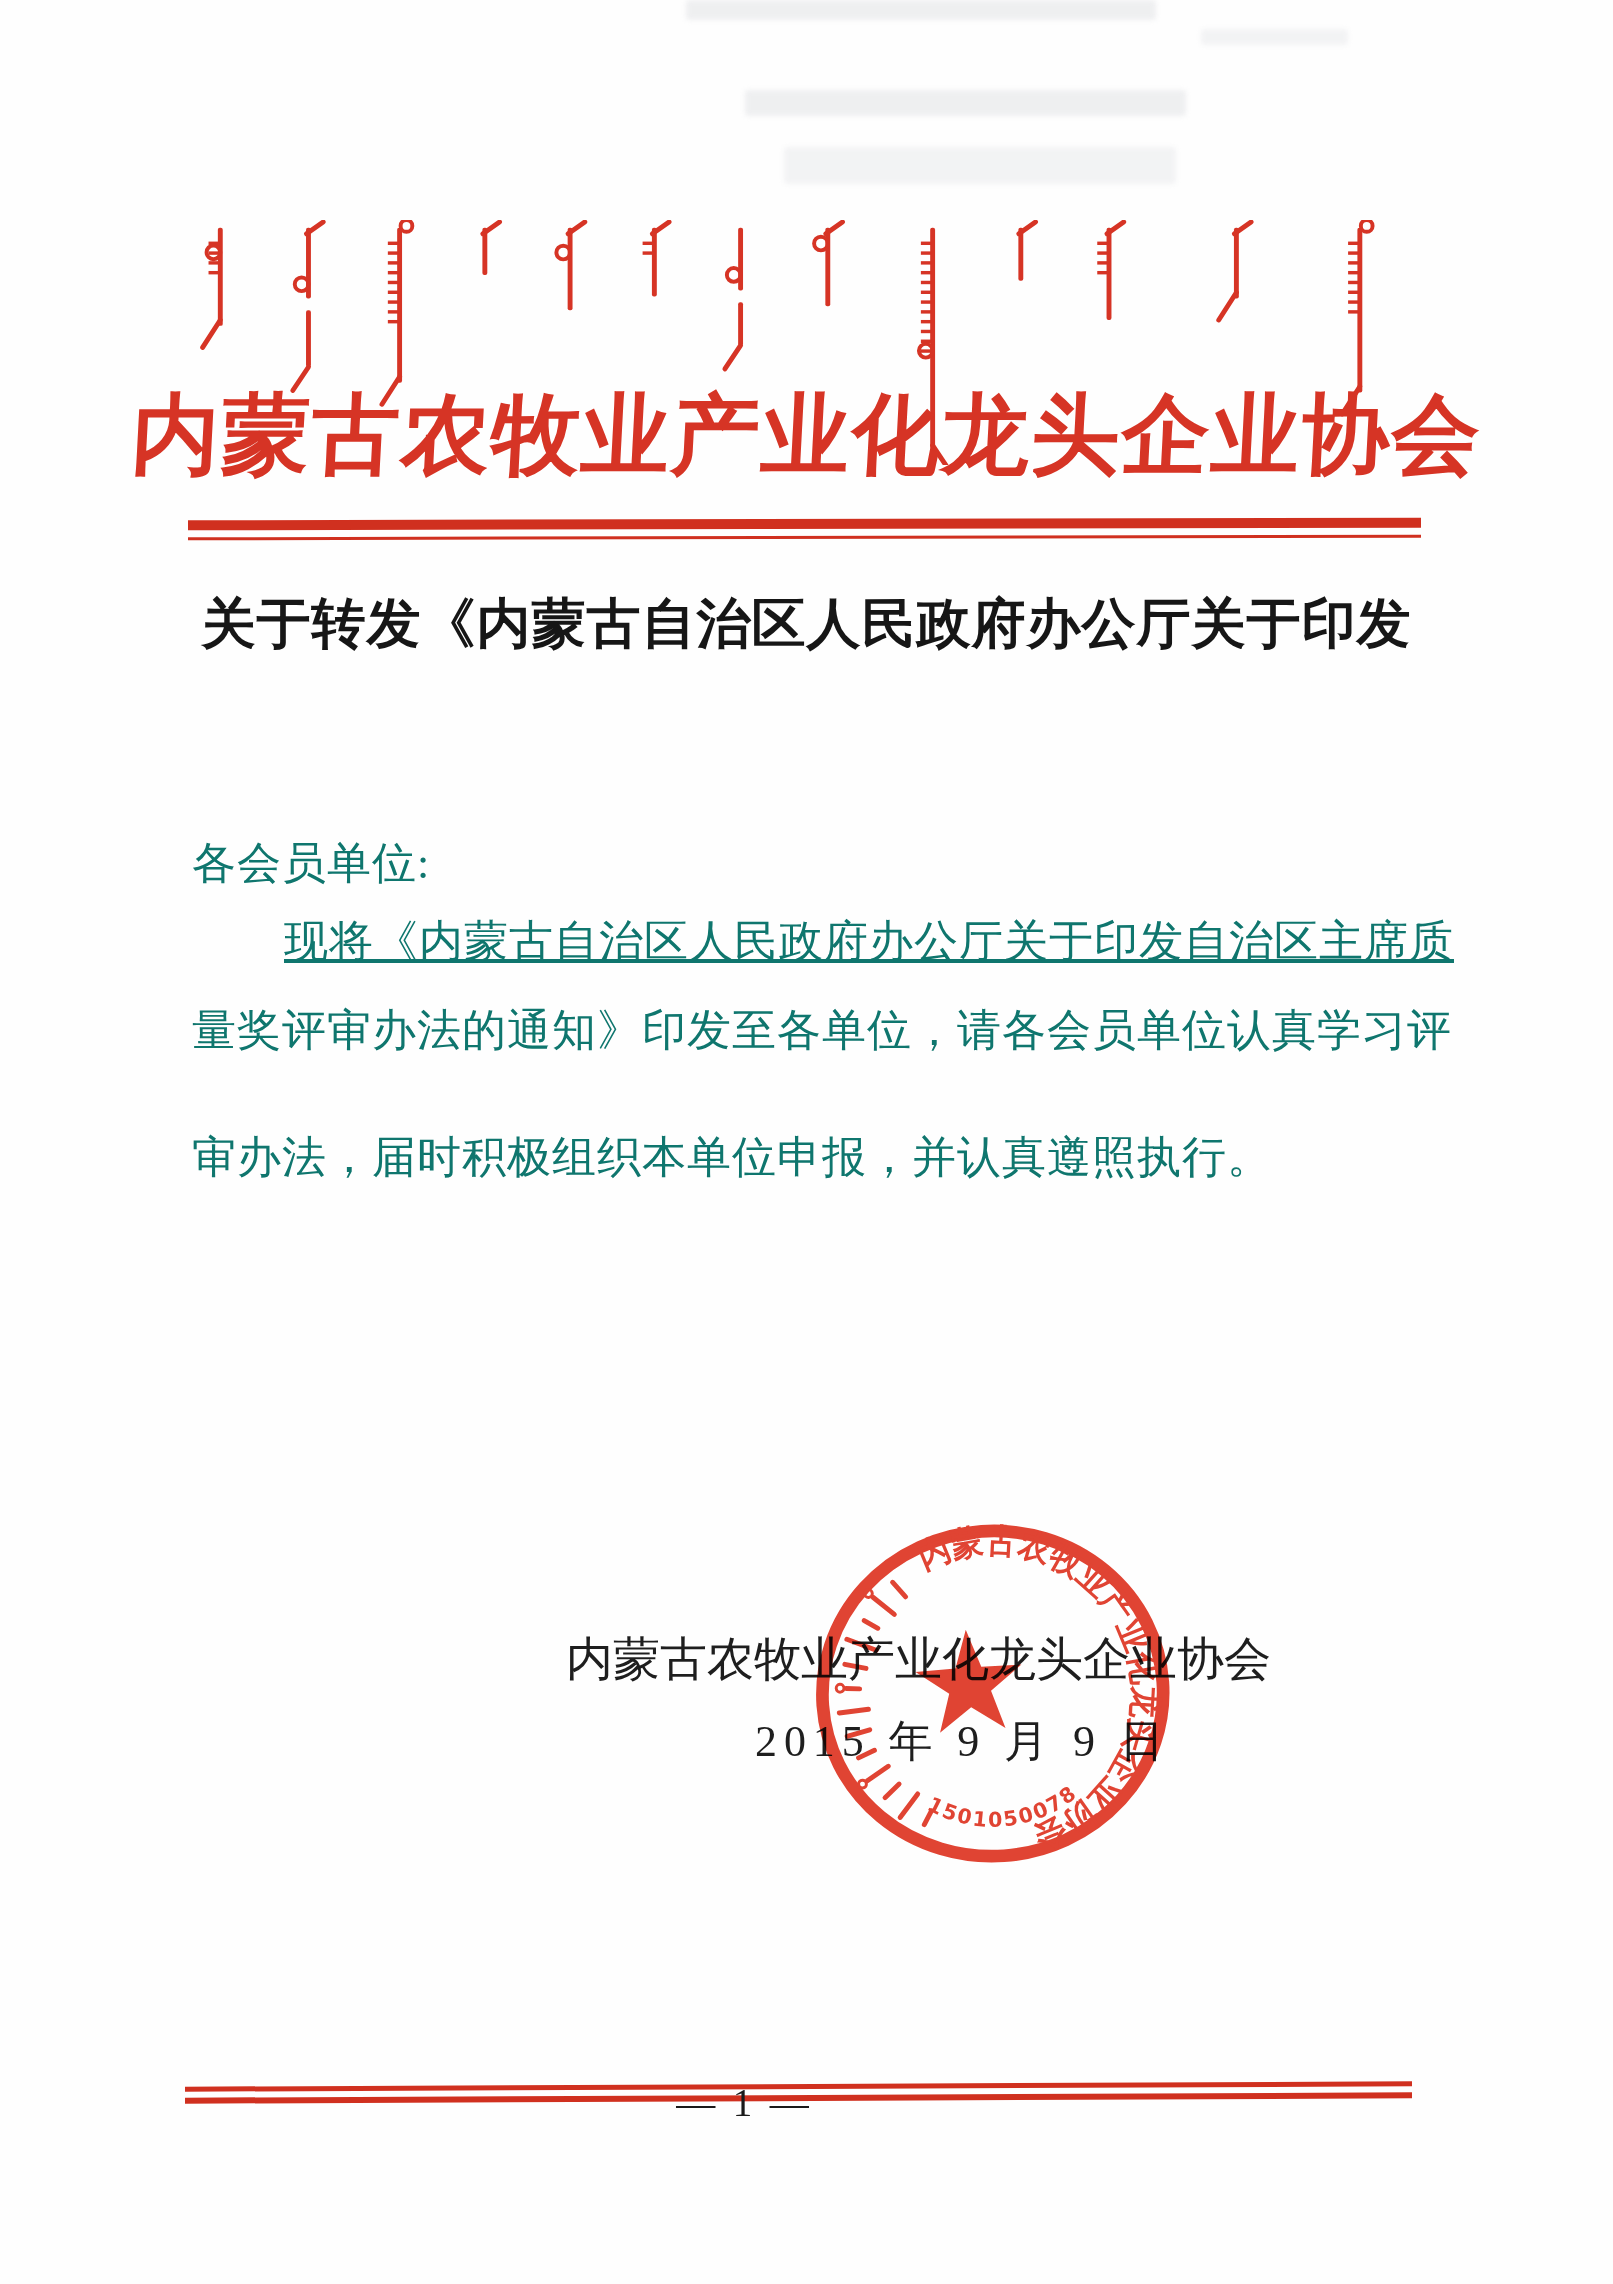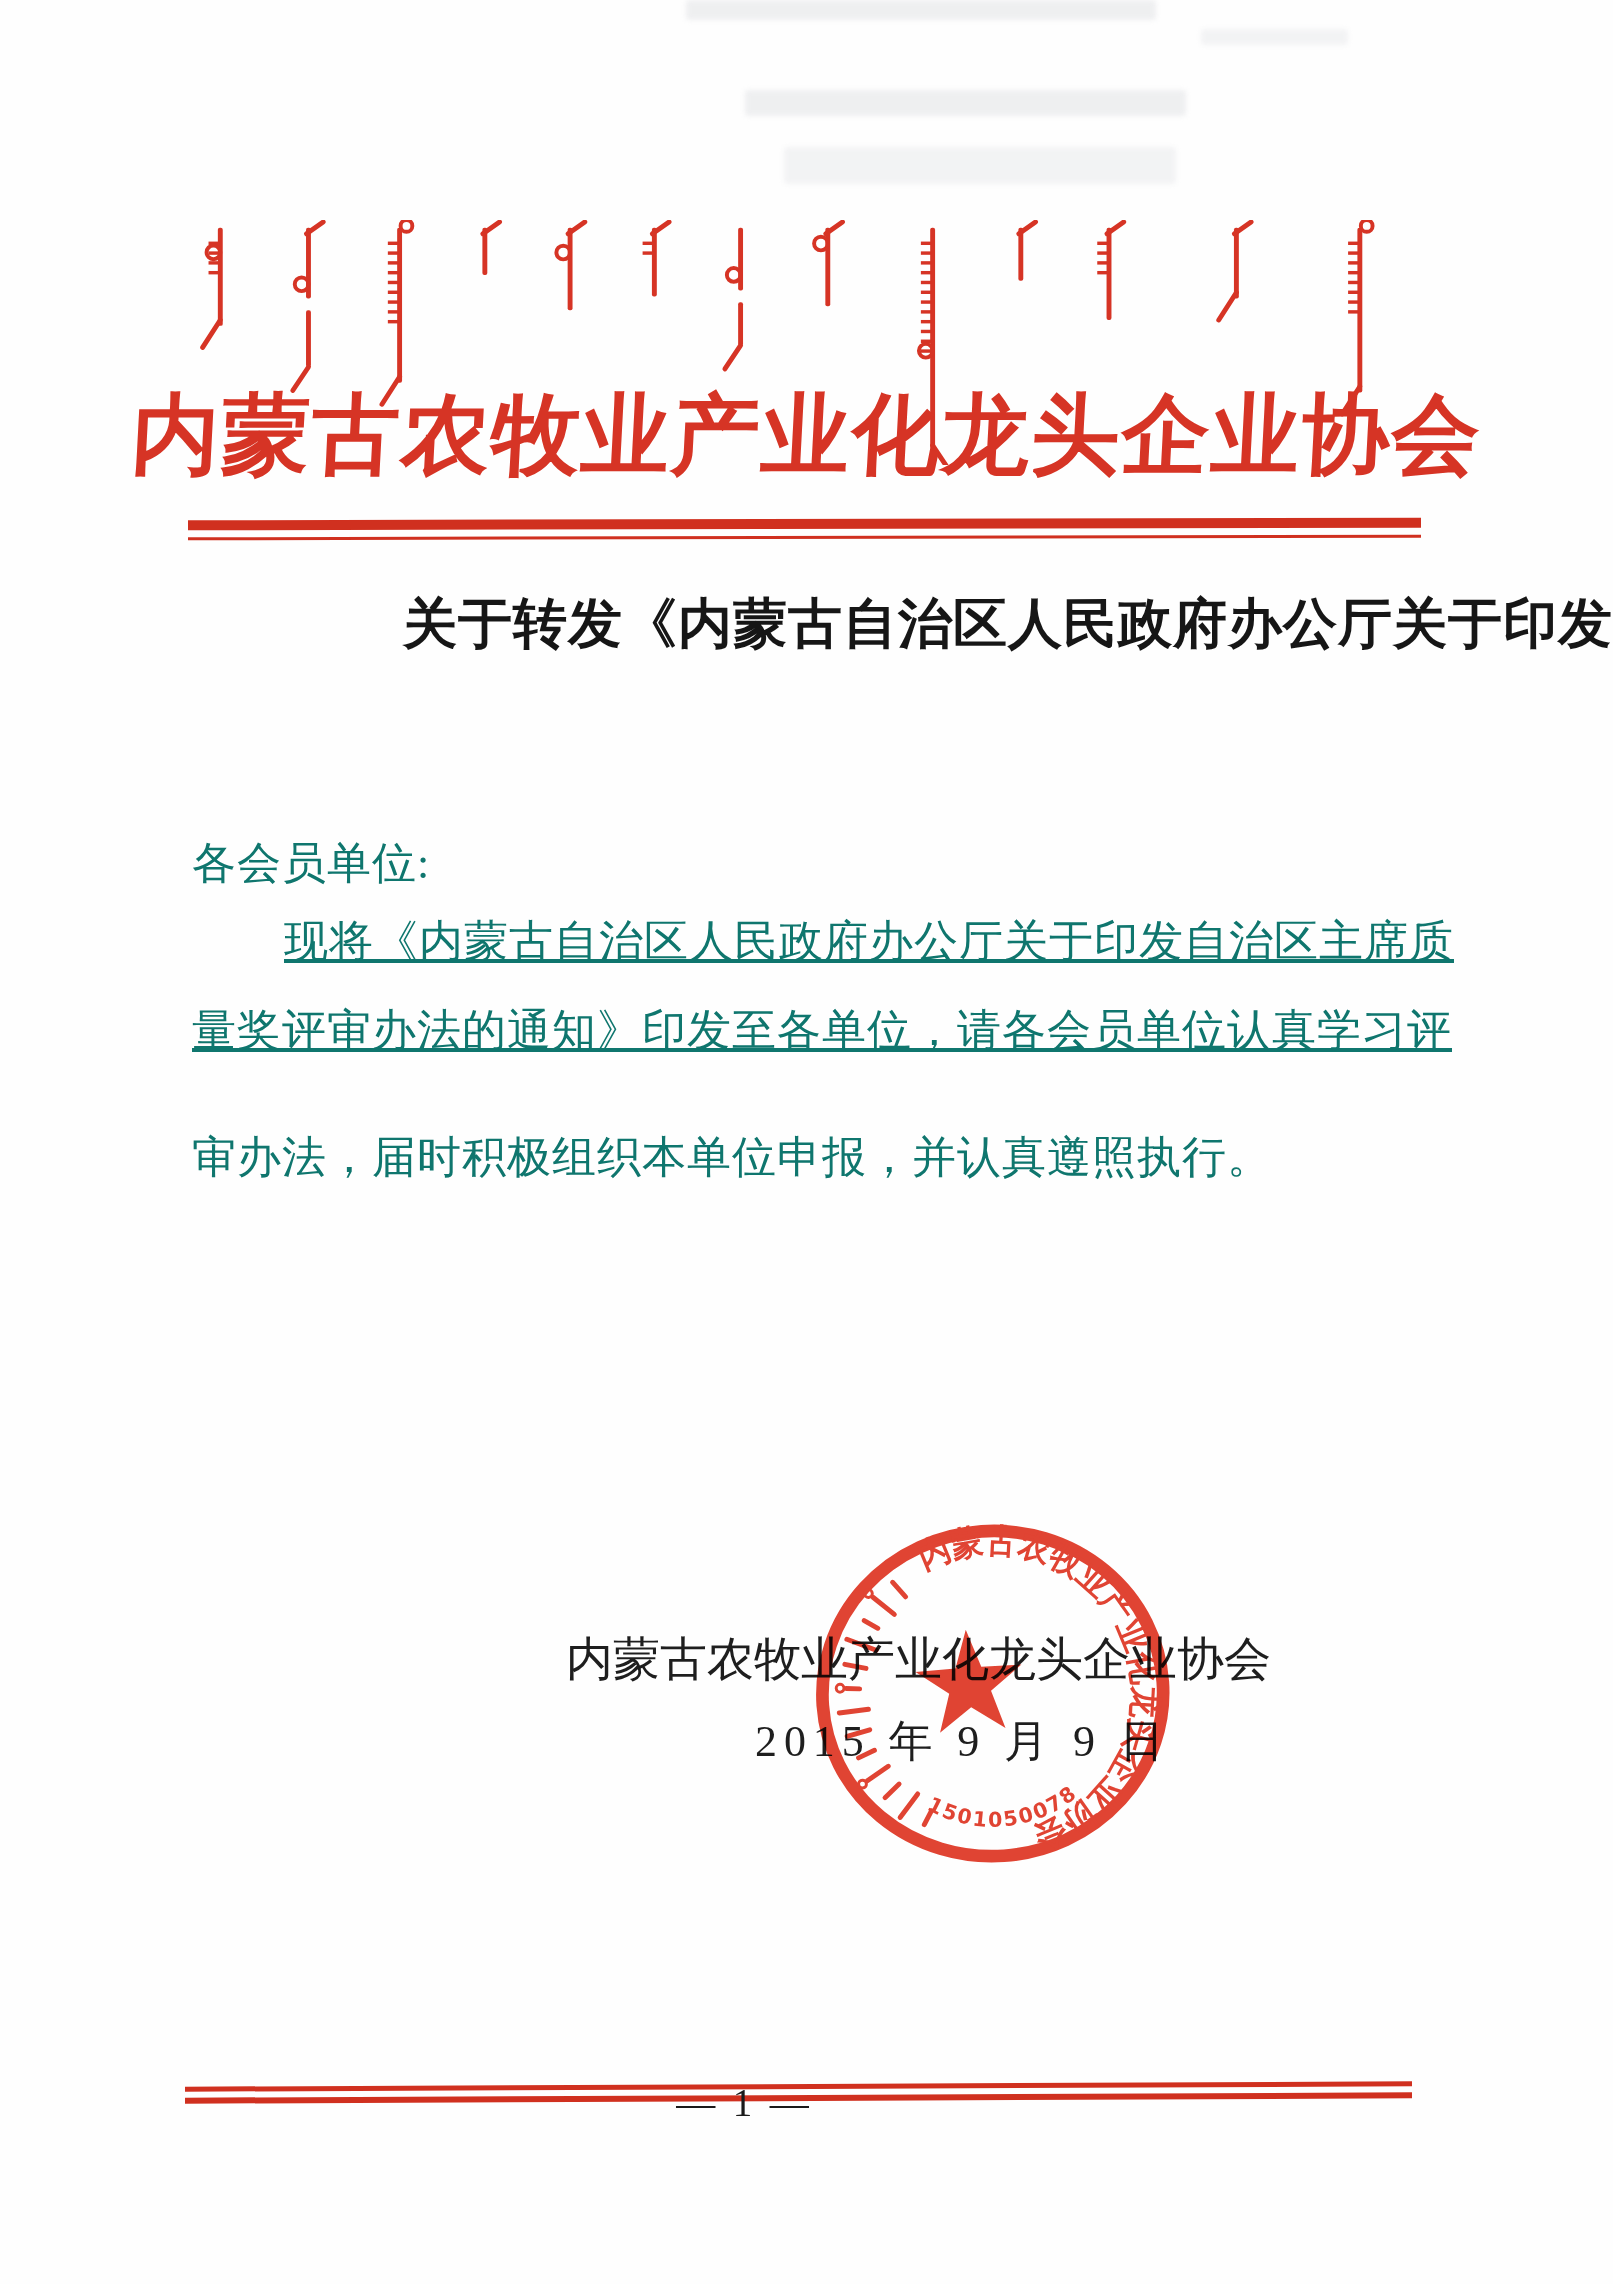--- a/index.html
+++ b/index.html
@@ -19,32 +19,32 @@
   .org-title{
     position:absolute;left:0;right:0;top:376px;
     text-align:center;color:#d63425;
     font-size:88px;font-weight:700;letter-spacing:2px;
     transform:skewX(-3deg);white-space:nowrap;
   }
   .rule{position:absolute;background:#d0301f;}
   .rule-top-thick{left:188px;top:519px;width:1233px;height:9.8px;transform:rotate(-.12deg);}
   .rule-top-thin{left:188px;top:536px;width:1233px;height:2.9px;transform:rotate(-.12deg);}
   .doc-title{
-    position:absolute;left:0;right:0;text-align:right;
+    position:absolute;left:0;right:0;text-align:center;
     color:#161616;font-weight:700;font-size:54px;white-space:nowrap;letter-spacing:1px;
   }
   .doc-title.l1{top:588px;}
   .doc-title.l2{top:672px;}
   .bodyline{
     position:absolute;left:192px;color:#0f766e;font-size:44px;
     letter-spacing:1px;white-space:nowrap;
   }
   .indent{padding-left:92px;}
   .salutation{top:834px;}
-  .p1{top:912px;text-decoration:underline;} .p2{top:1001px;text-decoration:underline;} .p3{top:1084px;margin-top:44px;}
+  .p1{top:912px;text-decoration:underline;} .p2{top:1001px;} .p3{top:1084px;margin-top:44px;}
   .a1{top:1229px;} .a2{top:1312px;}
   .sig-org{position:absolute;left:566px;top:1628px;font-size:47px;color:#1e1e1e;white-space:nowrap;}
   .sig-date{position:absolute;left:755px;top:1712px;font-size:44px;color:#1e1e1e;letter-spacing:6.9px;white-space:nowrap;}
   .seal{
     position:absolute;left:804px;top:1519px;width:378px;height:355px;
     mix-blend-mode:multiply;opacity:.95;transform:rotate(-4deg);
   }
   .rule-b1{left:185px;top:2084px;width:1227px;height:4.9px;transform:rotate(-.25deg);}
   .rule-b2{left:185px;top:2095px;width:1227px;height:5.9px;transform:rotate(-.25deg);}
   .page-num{

